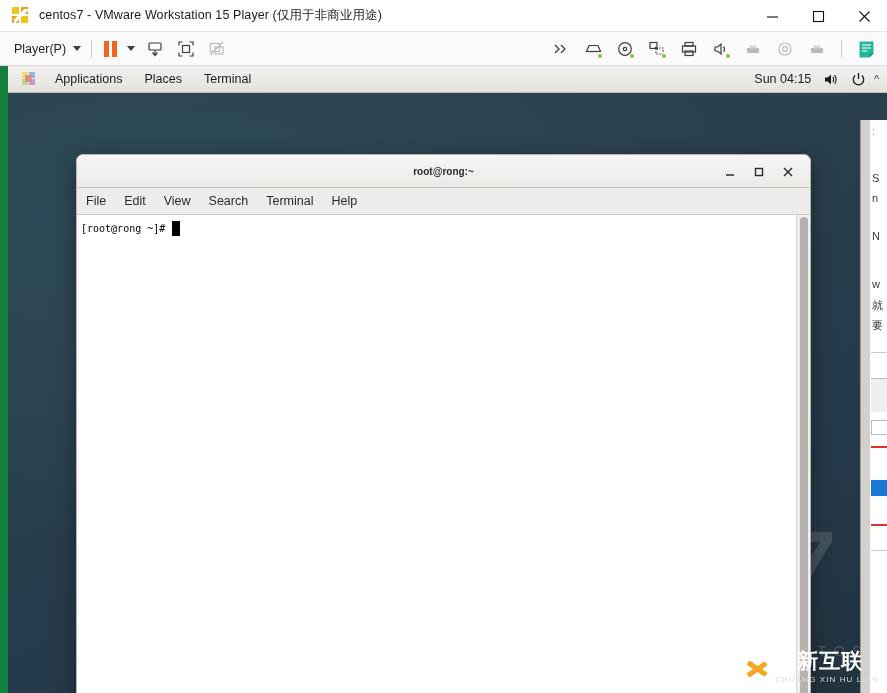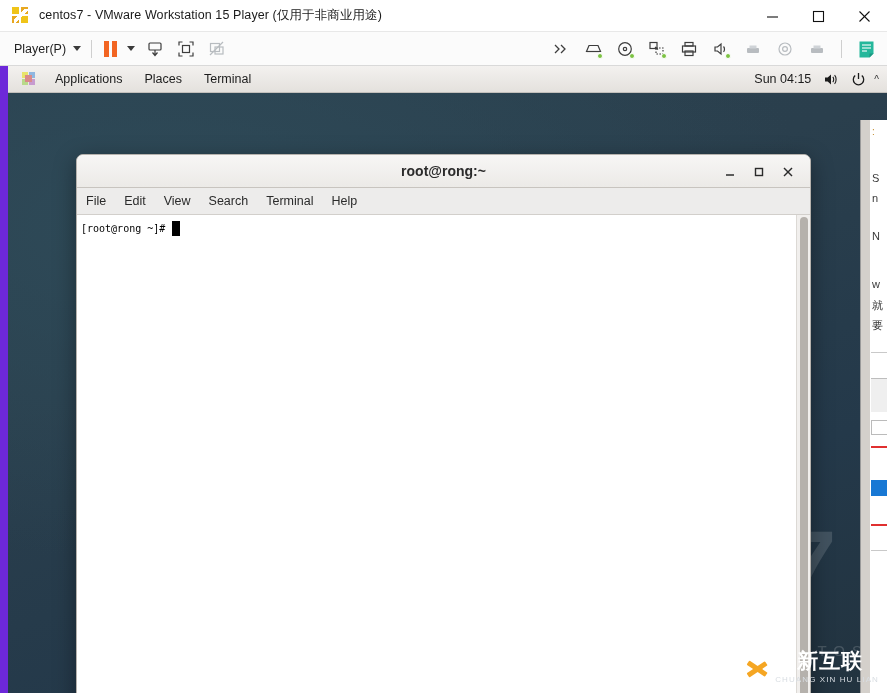--- a/index.html
+++ b/index.html
@@ -5,21 +5,21 @@
   * { box-sizing: border-box; margin: 0; padding: 0; }
   html, body {
     width: 887px; height: 693px;
     overflow: hidden;
     font-family: "Liberation Sans", sans-serif;
     background: #ffffff;
   }
   #app {
     position: relative;
     width: 887px; height: 693px;
-    background: #6d28d9;
+    background: #15803d;
     overflow: hidden;
   }
 
   
   .vm-titlebar {
     position: absolute; left: 0; top: 0;
     width: 887px; height: 32px;
     background: #ffffff;
     border-bottom: 1px solid #e8e8e8;
     display: flex; align-items: center;
@@ -175,21 +175,21 @@
     overflow: hidden;
   }
   .term-title {
     position: relative; height: 33px;
     background: linear-gradient(to bottom, #f7f6f5, #eceae7);
     border-bottom: 1px solid #c8c4bf;
     border-radius: 6px 6px 0 0;
     display: flex; align-items: center; justify-content: center;
   }
   .term-title-text {
-    font-size: 14px; color: #2b2b2b; font-weight: bold;
+    font-size: 10px; color: #2b2b2b; font-weight: bold;
   }
   .term-btns {
     position: absolute; right: 6px; top: 0; height: 33px;
     display: flex; align-items: center; gap: 13px; padding-right: 8px;
   }
   .term-btn { width: 16px; height: 16px; display: flex; align-items: center; justify-content: center; color: #2b2b2b; }
   .term-btn svg { display: block; }
   .term-menubar {
     height: 27px; background: #edeceb; border-bottom: 1px solid #d2cfcb;
     display: flex; align-items: center; 

